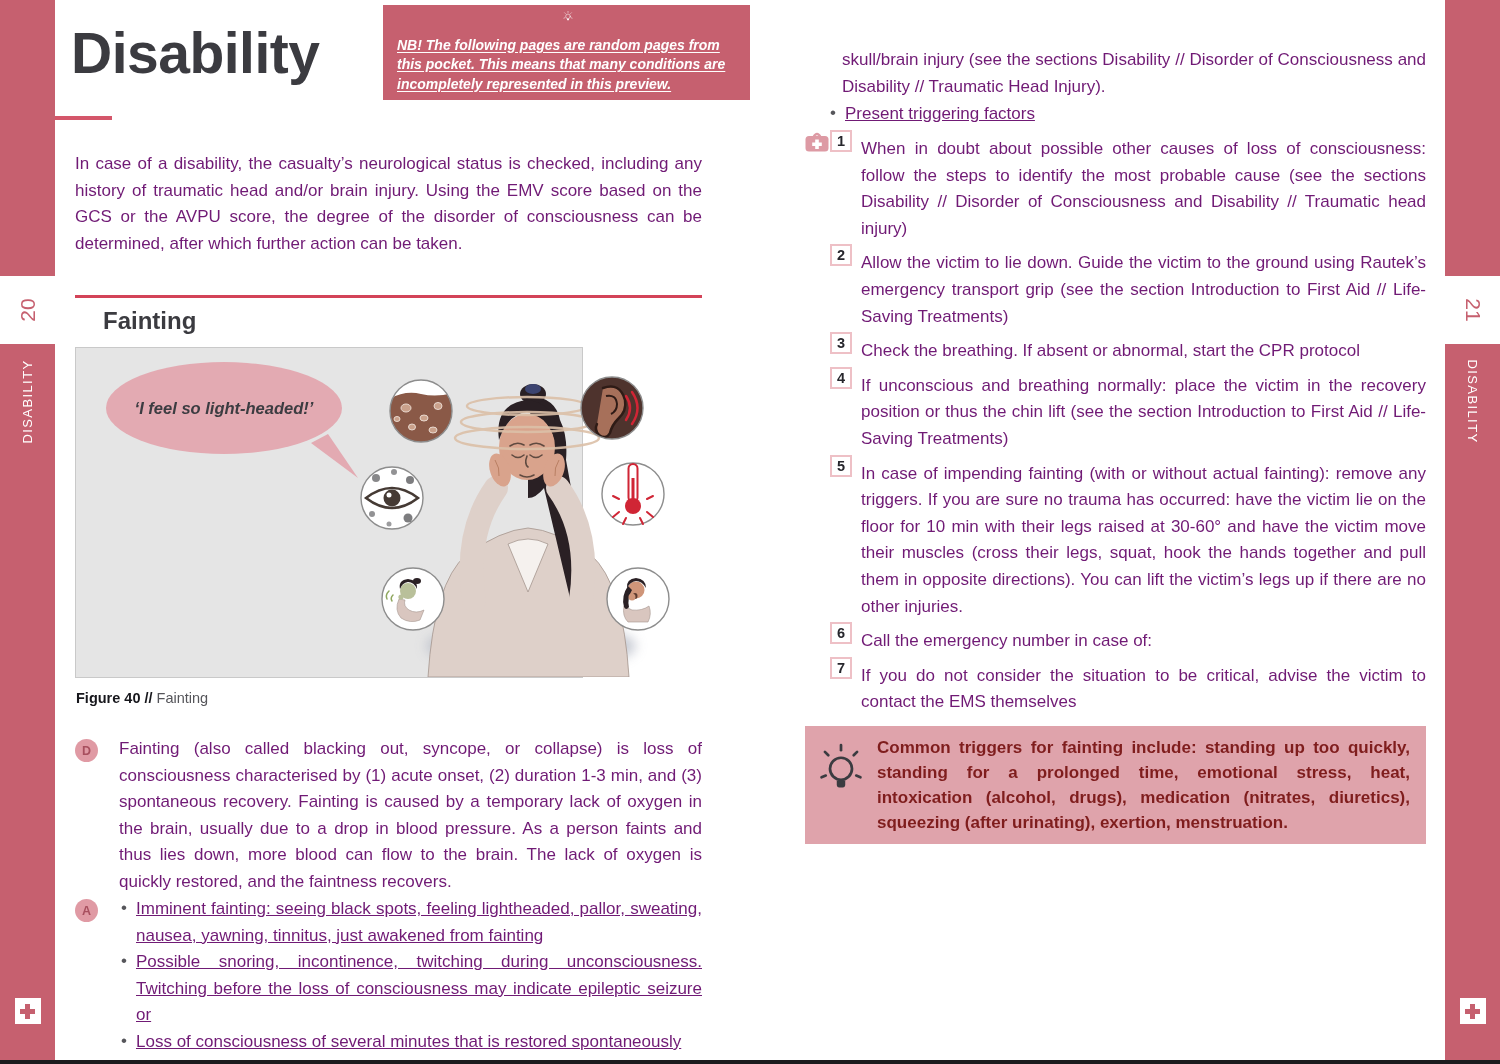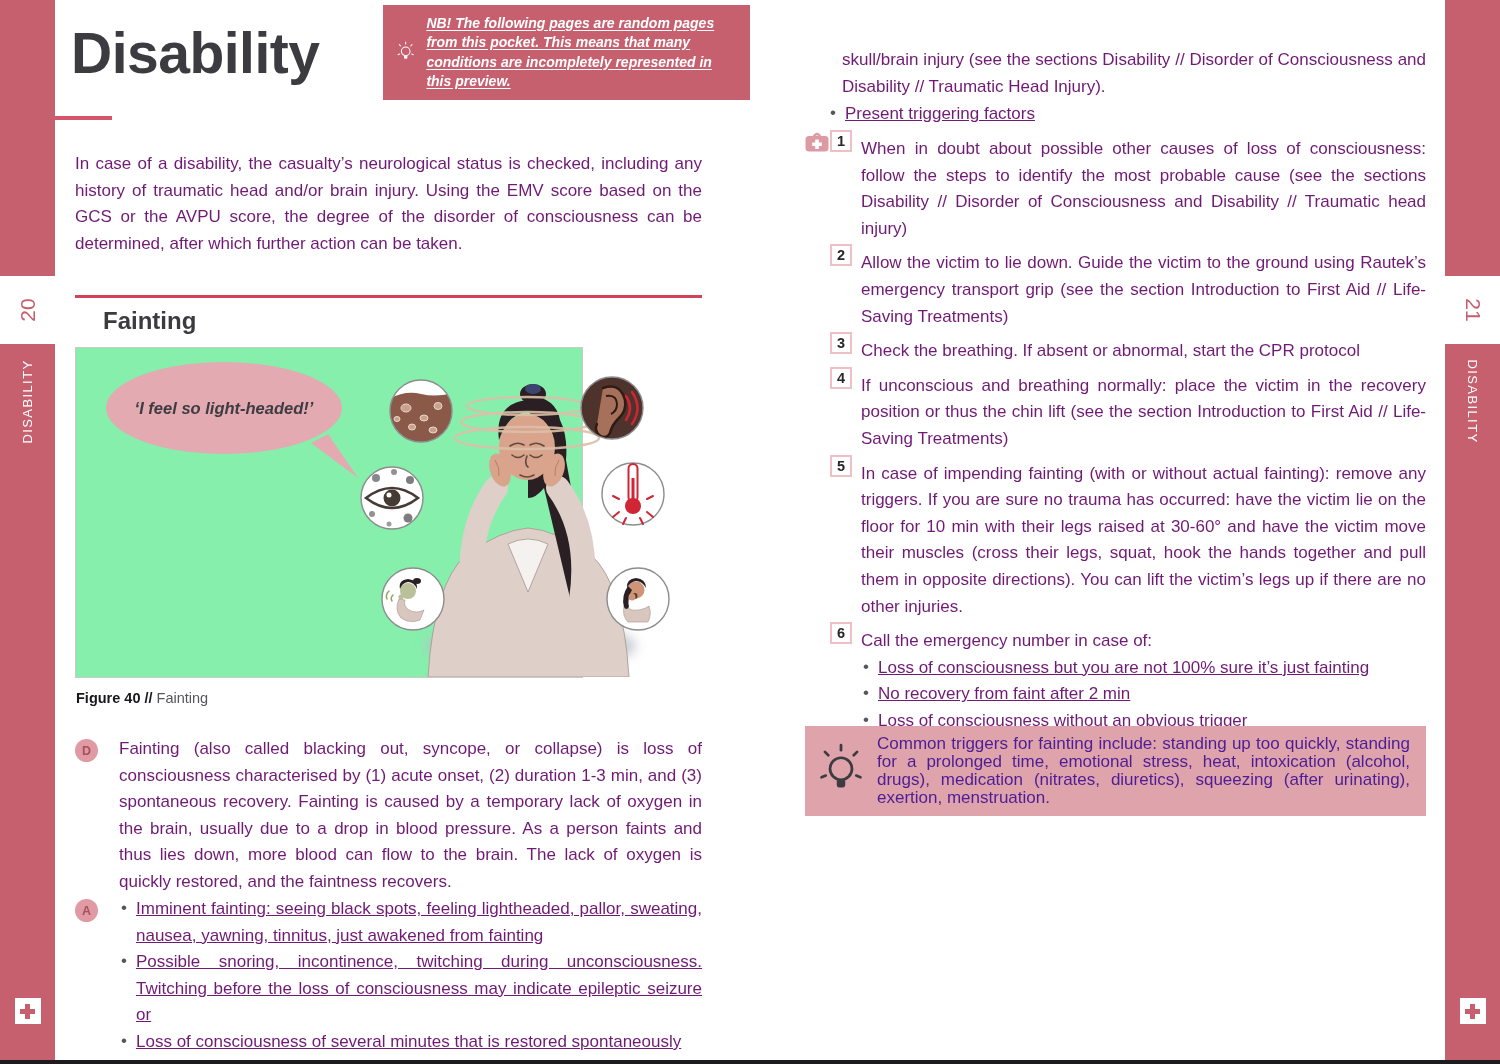--- a/index.html
+++ b/index.html
@@ -24,32 +24,32 @@
   .cross-badge { position:absolute; bottom:40px; left:50%; transform:translateX(-50%);
     width:26px; height:26px; background:#fff; display:flex; align-items:center; justify-content:center; }
   .bottom-strip { position:absolute; left:0; bottom:0; width:100%; height:4px; background:#1c1c1e; }
 
   
   .page-title { position:absolute; left:71px; top:20px; font-size:57px; font-weight:700;
     color:#3b3b40; letter-spacing:-0.5px; }
   .title-underline { position:absolute; left:55px; top:116px; width:57px; height:4px; background:#d4566a; }
 
   .nb-box { position:absolute; left:383px; top:5px; width:367px; height:95px; background:#c6606f;
-    display:flex; align-items:center; gap:12px; padding:6px 12px 6px 14px; }
+    display:flex; align-items:center; gap:12px; padding:6px 12px 6px 14px;flex-direction:column; }
   .nb-text { color:#fff; font-size:14px; line-height:19.5px; font-weight:700; font-style:italic;
     text-decoration:underline; text-underline-offset:2px; }
 
   .body-text { font-size:17px; line-height:26.6px; text-align:justify; hyphens:auto; color:#701a75; }
 
   .intro { position:absolute; left:75px; top:151px; width:627px; }
   .section-divider { position:absolute; left:75px; top:295px; width:627px; height:3px; background:#d34358; }
   .section-heading { position:absolute; left:103px; top:307px; font-size:24px; font-weight:700; color:#3b3b40; }
 
   .figure-box { position:absolute; left:75px; top:347px; width:508px; height:331px;
-    border:1px solid #c9c9c9; background:#86efac; }
+    border:1px solid #c9c9c9; background:#e5e5e5; }
   .figure-caption { position:absolute; left:76px; top:690px; font-size:14.5px; color:#55555a; }
   .figure-caption .cap-bold { color:#17171c; font-weight:700; }
 
   .d-block { position:absolute; left:75px; top:736px; width:627px; }
   .a-block { position:absolute; left:75px; top:896px; width:627px; }
   .badge { position:absolute; left:0; top:3px; width:23px; height:23px; border-radius:50%;
     background:#e09aa4; color:#a84f5e; font-size:12.5px; font-weight:700;
     display:flex; align-items:center; justify-content:center; }
   .indented { margin-left:44px; }
   ul.plain { list-style:none;text-decoration:underline; }
@@ -64,21 +64,21 @@
   .step { display:flex; align-items:flex-start; }
   .step .lead { flex:0 0 25px; padding-top:3px; }
   .numbox { flex:0 0 22px; height:22px; margin-top:2px; border:2px solid #eec0c6; background:#fff;
     color:#26262c; font-weight:700; font-size:14.5px; display:flex; align-items:center; justify-content:center; }
   .step .stext { margin-left:9px; flex:1;margin-top:8px; }
   .sub-bullets { margin-left:56px; width:540px; }
   .sub-bullets li { padding-left:14px; }
 
   .tip-box { position:absolute; left:805px; top:726px; width:621px; background:#dfa3ab;
     display:flex; gap:10px; padding:9px 16px 9px 14px; }
-  .tip-box .body-text { color:#4c1d95; line-height:18px; }
+  .tip-box .body-text { color:#7f1d1d; line-height:25px;font-weight:bold; }
   .tip-icon-wrap { flex:0 0 48px; padding-top:8px; }
 </style>
 </head>
 <body>
 
 <div class="sidebar left">
   <div class="side-gap">
     <span class="page-num">20</span>
   </div>
   <div class="tab-label">
@@ -331,25 +331,20 @@
     <div class="numbox">5</div>
     <div class="stext body-text">In case of impending fainting (with or without actual fainting): remove any triggers. If you are sure no trauma has occurred: have the victim lie on the floor for 10 min with their legs raised at 30-60° and have the victim move their muscles (cross their legs, squat, hook the hands together and pull them in opposite directions). You can lift the victim’s legs up if there are no other injuries.</div>
   </div>
 
   <div class="step">
     <div class="lead"></div>
     <div class="numbox">6</div>
     <div class="stext body-text">Call the emergency number in case of:</div>
   </div>
 
-  <ul class="plain sub-bullets body-text">
-    <li>Loss of consciousness but you are not 100% sure it’s just fainting</li>
-    <li>No recovery from faint after 2 min</li>
-    <li>Loss of consciousness without an obvious trigger</li>
-  </ul>
 
   <div class="step">
     <div class="lead"></div>
     <div class="numbox">7</div>
     <div class="stext body-text">If you do not consider the situation to be critical, advise the victim to contact the EMS themselves</div>
   </div>
 </div>
 
 <div class="tip-box">
   <div class="tip-icon-wrap">

